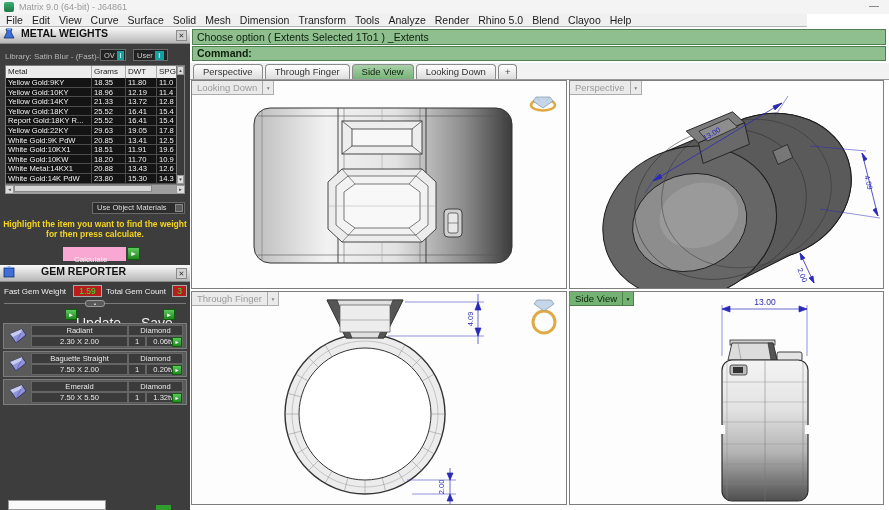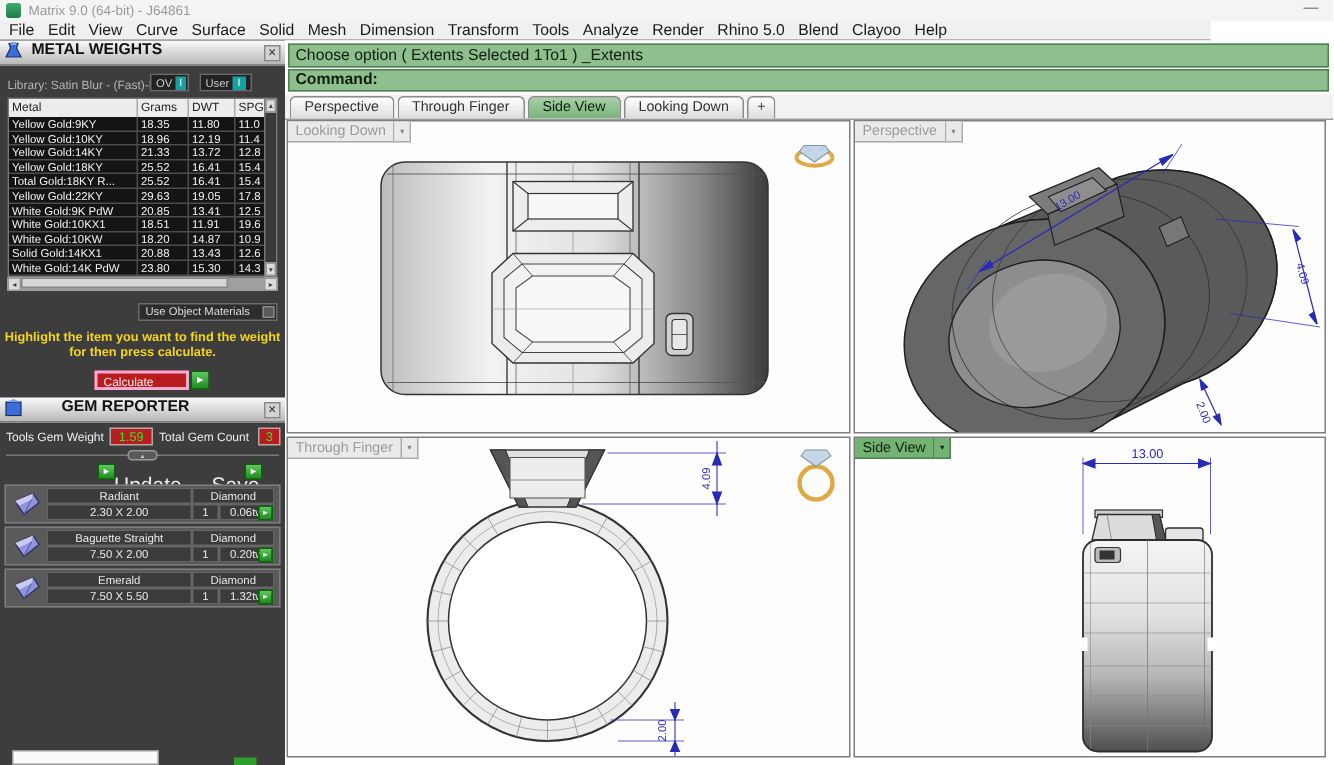--- a/index.html
+++ b/index.html
@@ -31,21 +31,21 @@
   .mwrow div { border-right:1px solid #4c4c4c; border-bottom:1px solid #4c4c4c; color:#f2f2f2; font-size:7.6px; line-height:9px; padding-left:2px; overflow:hidden; white-space:nowrap; }
   .c1{width:86px;} .c2{width:34px;} .c3{width:31px;} .c4{width:21px;}
   .vscrollbox { position:absolute; right:0; top:0; width:8px; height:118px; background:#3a3a3a; border-left:1px solid #777; }
   .sarrow { background:#dcdcdc; border:1px solid #999; color:#444; font-size:4.5px; text-align:center; line-height:8px; }
   .hscroll { position:absolute; left:5px; top:158px; width:180px; height:9px; background:#9f9f9f; display:flex; }
   .hthumb { width:138px; height:7px; margin-top:0px; background:#d6d6d6; border:1px solid #888; }
 
   .matdrop { position:absolute; left:92px; top:175px; width:93px; height:12px; background:#2d2d2d; border:1px solid #6a6a6a; color:#ddd; font-size:7.5px; line-height:10px; padding-left:4px; }
   .matdrop .dicon { position:absolute; right:1px; top:1px; width:8px; height:8px; background:#5a5a5a; border:1px solid #888; }
   .hint { position:absolute; left:0; top:192px; width:190px; text-align:center; font-size:8.5px; font-weight:bold; color:#f4d51d; line-height:10px; }
-  .calcbtn { position:absolute; left:63px; top:220px; width:63px; height:13px; background:#b91c1c; border:2px solid #f9a8d4; color:#eee; font-size:8px; line-height:11px; padding-left:4px; }
+  .calcbtn { position:absolute; left:63px; top:220px; width:63px; height:13px; background:#14532d; border:7px solid #f9a8d4; color:#eee; font-size:8px; line-height:11px; padding-left:4px; }
   .greenarrow { position:absolute; background:linear-gradient(#5fc75f,#1f8a1f); border:1px solid #0f5f0f; color:#fff; text-align:center; }
 
   .totlabel { position:absolute; font-size:8px; color:#eee; top:260px; }
   .totbox { position:absolute; top:258px; height:12px; background:#b91c1c; border:1px solid #aaa; color:#2ee52e; font-size:8.5px; text-align:center; line-height:10px; }
   .divline { position:absolute; left:4px; top:276px; width:182px; border-top:1px solid #7a7a7a; }
   .divknob { position:absolute; left:85px; top:273px; width:20px; height:7px; background:#5a5a5a; border:1px solid #999; border-radius:3px; color:#ccc; font-size:4px; text-align:center; line-height:6px; }
   .grbtnlabel { position:absolute; top:288px; font-size:14px; color:#eee;margin-left:46px; }
 
   .gemrow { position:absolute; left:3px; width:184px; height:26px; background:#5a5a5a; border:1px solid #7d7d7d; display:flex; padding:1px; }
   .gemicon { width:26px; display:flex; align-items:center; justify-content:center; }
@@ -147,21 +147,21 @@
             <div class="c3">13.72</div>
             <div class="c4">12.8</div>
           </div>
         <div class="mwrow">
             <div class="c1">Yellow Gold:18KY</div>
             <div class="c2">25.52</div>
             <div class="c3">16.41</div>
             <div class="c4">15.4</div>
           </div>
         <div class="mwrow">
-            <div class="c1">Total Gold:18KY R...</div>
+            <div class="c1">Report Gold:18KY R...</div>
             <div class="c2">25.52</div>
             <div class="c3">16.41</div>
             <div class="c4">15.4</div>
           </div>
         <div class="mwrow">
             <div class="c1">Yellow Gold:22KY</div>
             <div class="c2">29.63</div>
             <div class="c3">19.05</div>
             <div class="c4">17.8</div>
           </div>
@@ -173,25 +173,25 @@
           </div>
         <div class="mwrow">
             <div class="c1">White Gold:10KX1</div>
             <div class="c2">18.51</div>
             <div class="c3">11.91</div>
             <div class="c4">19.6</div>
           </div>
         <div class="mwrow">
             <div class="c1">White Gold:10KW</div>
             <div class="c2">18.20</div>
-            <div class="c3">14.87</div>
+            <div class="c3">11.70</div>
             <div class="c4">10.9</div>
           </div>
         <div class="mwrow">
-            <div class="c1">Solid Gold:14KX1</div>
+            <div class="c1">White Metal:14KX1</div>
             <div class="c2">20.88</div>
             <div class="c3">13.43</div>
             <div class="c4">12.6</div>
           </div>
         <div class="mwrow">
             <div class="c1">White Gold:14K PdW</div>
             <div class="c2">23.80</div>
             <div class="c3">15.30</div>
             <div class="c4">14.3</div>
           </div>
@@ -222,21 +222,21 @@
 
     <div class="phead" style="top:238px;gap:20px;">
       <svg width="14" height="14" style="margin-left:2px;">
         <rect x="2" y="3" width="10" height="9" fill="#3d6fd6" stroke="#16306e" stroke-width="0.8"></rect>
         <polygon points="2,3 7,1 12,3" fill="#7ea4ea"></polygon>
       </svg>
       <span class="ptitle">GEM REPORTER</span>
       <div class="closebox">✕</div>
     </div>
 
-    <div class="totlabel" style="left:4px;">Tools Gem Weight</div>
+    <div class="totlabel" style="left:4px;">Fast Gem Weight</div>
     <div class="totbox" style="left:73px;width:29px;">1.59</div>
     <div class="totlabel" style="left:106px;">Total Gem Count</div>
     <div class="totbox" style="left:172px;width:15px;">3</div>
 
     <div class="divline"></div>
     <div class="divknob">▲</div>
 
     <div class="grbtnlabel" style="left:30px;">Update</div>
     <div class="greenarrow" style="left:65px;top:282px;width:12px;height:11px;font-size:6px;line-height:10px;">►</div>
     <div class="grbtnlabel" style="left:95px;">Save Report</div>

